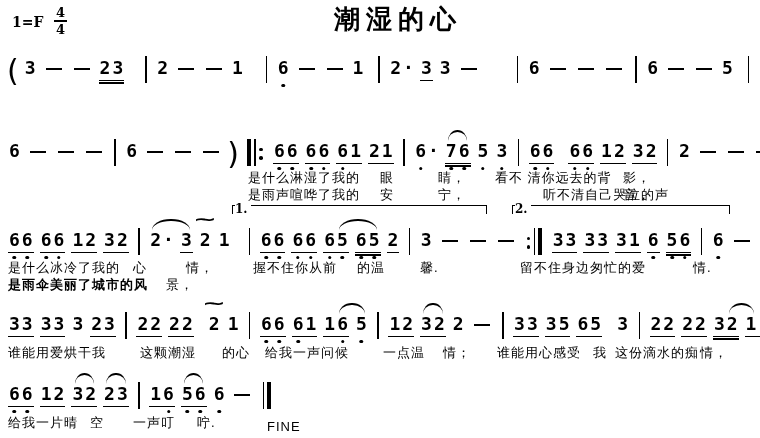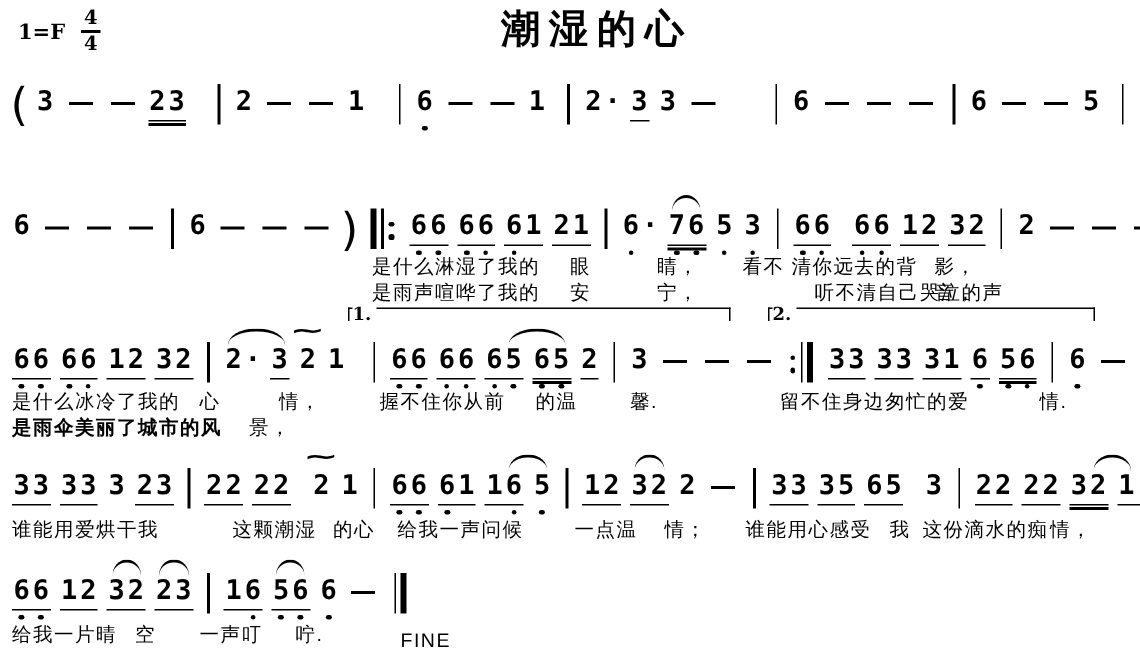--- a/index.html
+++ b/index.html
@@ -494,21 +494,21 @@
               <span class="note">3</span>
               <span class="note">2</span>
             </span>
             <span class="grp u1">
               <span class="note">1</span>
               <span class="note">1</span>
             </span>
           </span>
         </div>
         <span class="lyric" style="left: 8px; top: 32px;">谁能用爱烘干我</span>
-        <span class="lyric" style="left: 155px; top: 32px;">这颗潮湿</span>
+        <span class="lyric" style="left: 140px; top: 32px;">这颗潮湿</span>
         <span class="lyric" style="left: 222px; top: 32px;">的心</span>
         <span class="lyric" style="left: 265px; top: 32px;">给我一声问候</span>
         <span class="lyric" style="left: 383px; top: 32px;">一点温</span>
         <span class="lyric" style="left: 443px; top: 32px;">情；</span>
         <span class="lyric" style="left: 497px; top: 32px;">谁能用心感受</span>
         <span class="lyric" style="left: 593px; top: 32px;">我</span>
         <span class="lyric" style="left: 615px; top: 32px;">这份滴水的痴</span>
         <span class="lyric" style="left: 700px; top: 32px;">情，</span>
         <div class="arc" style="left: 339.398px; width: 25.2656px; top: -9px;"></div>
         <div class="arc" style="left: 423.273px; width: 19.2656px; top: -9px;"></div>

